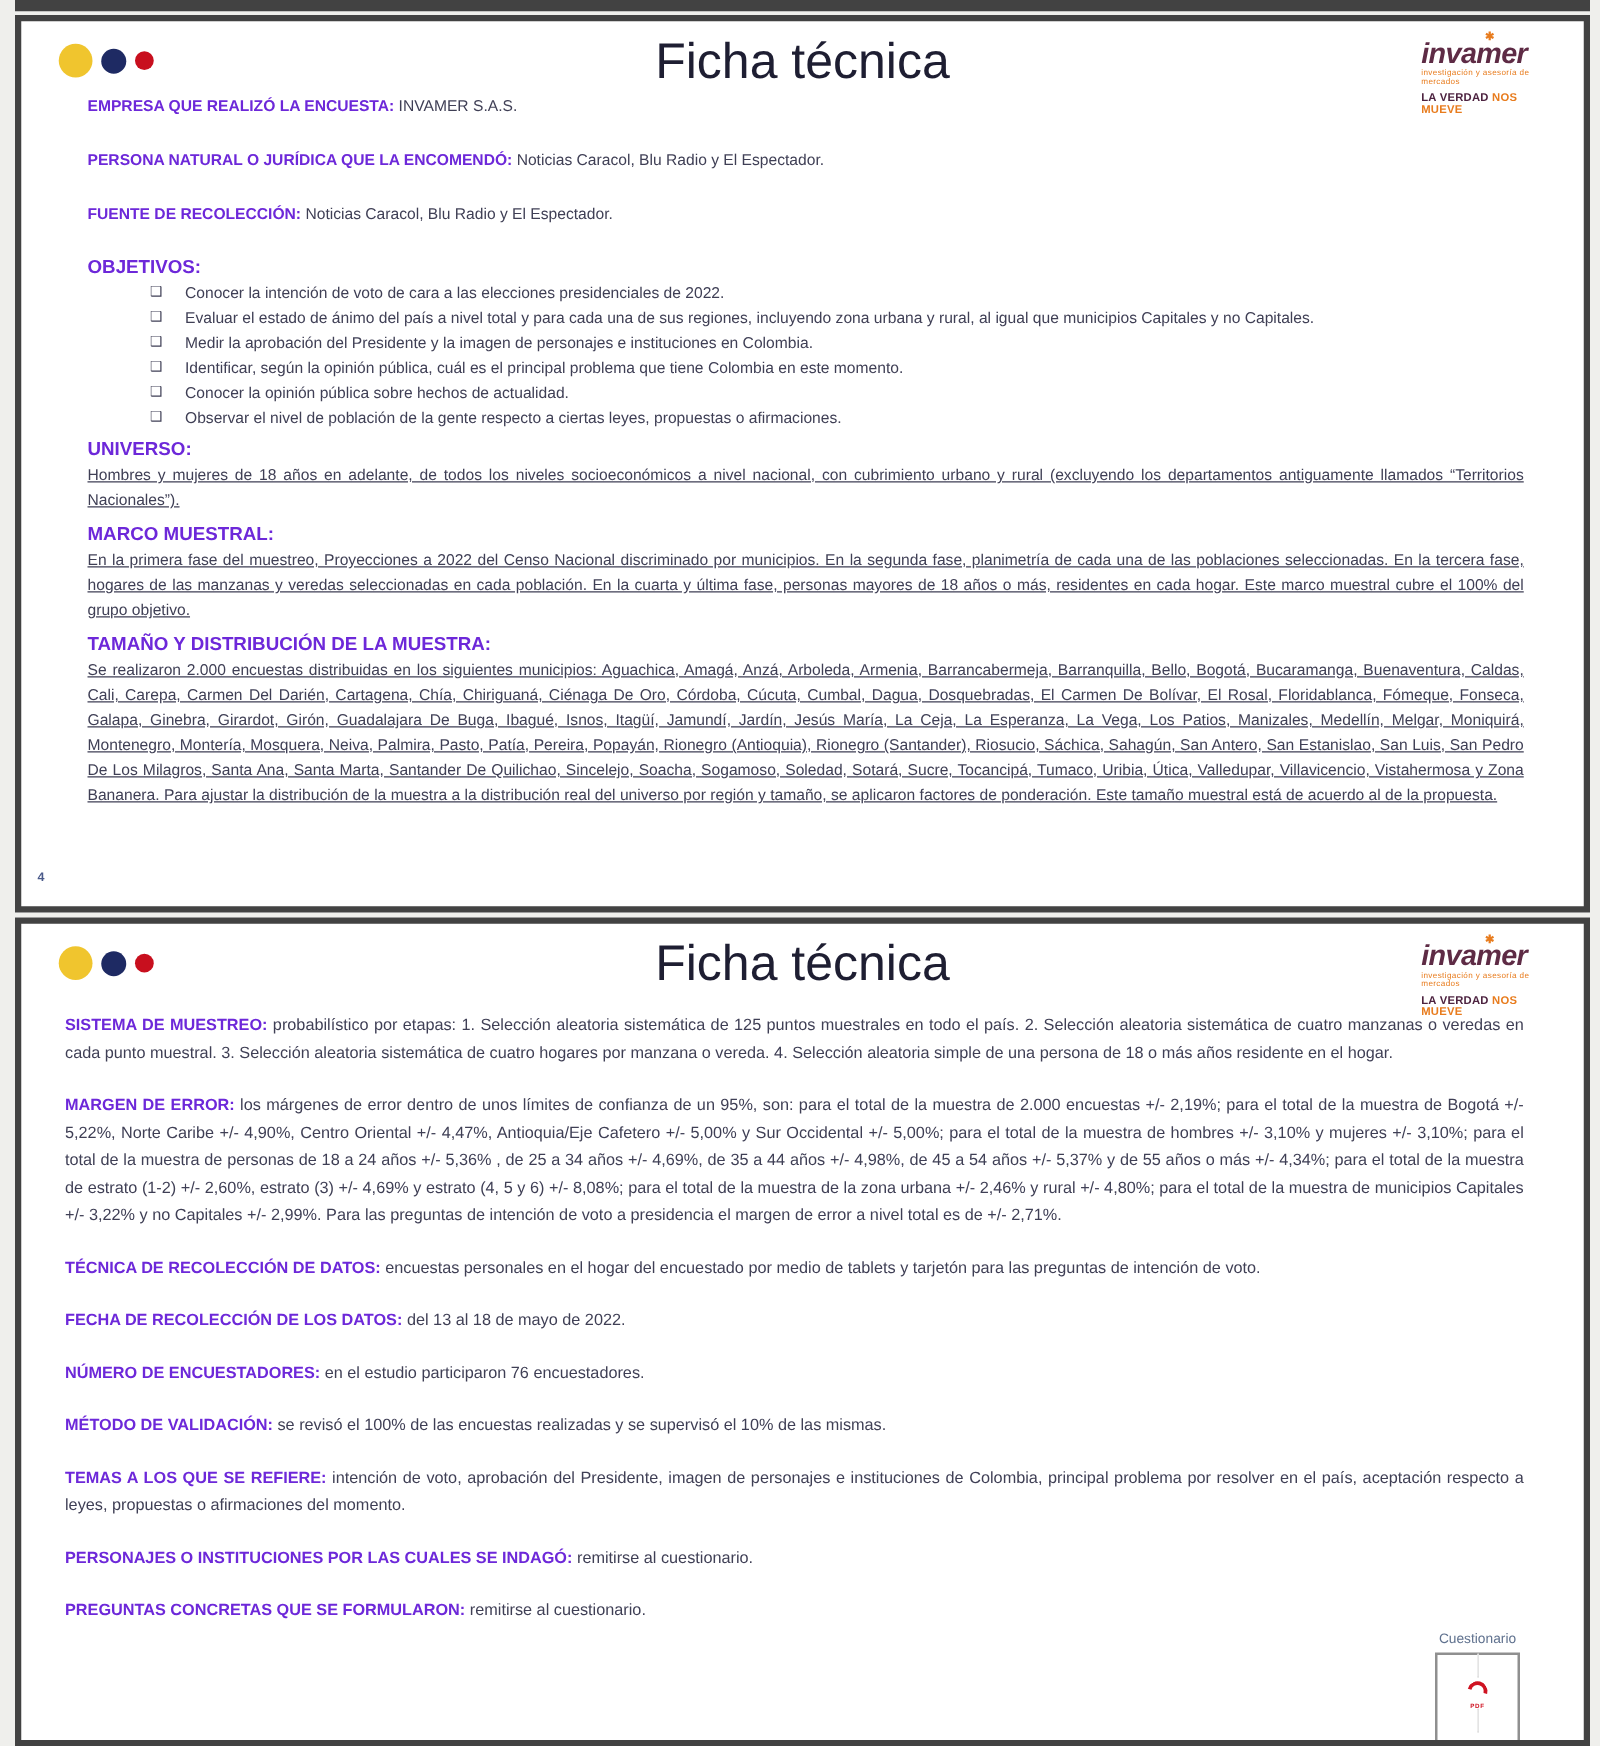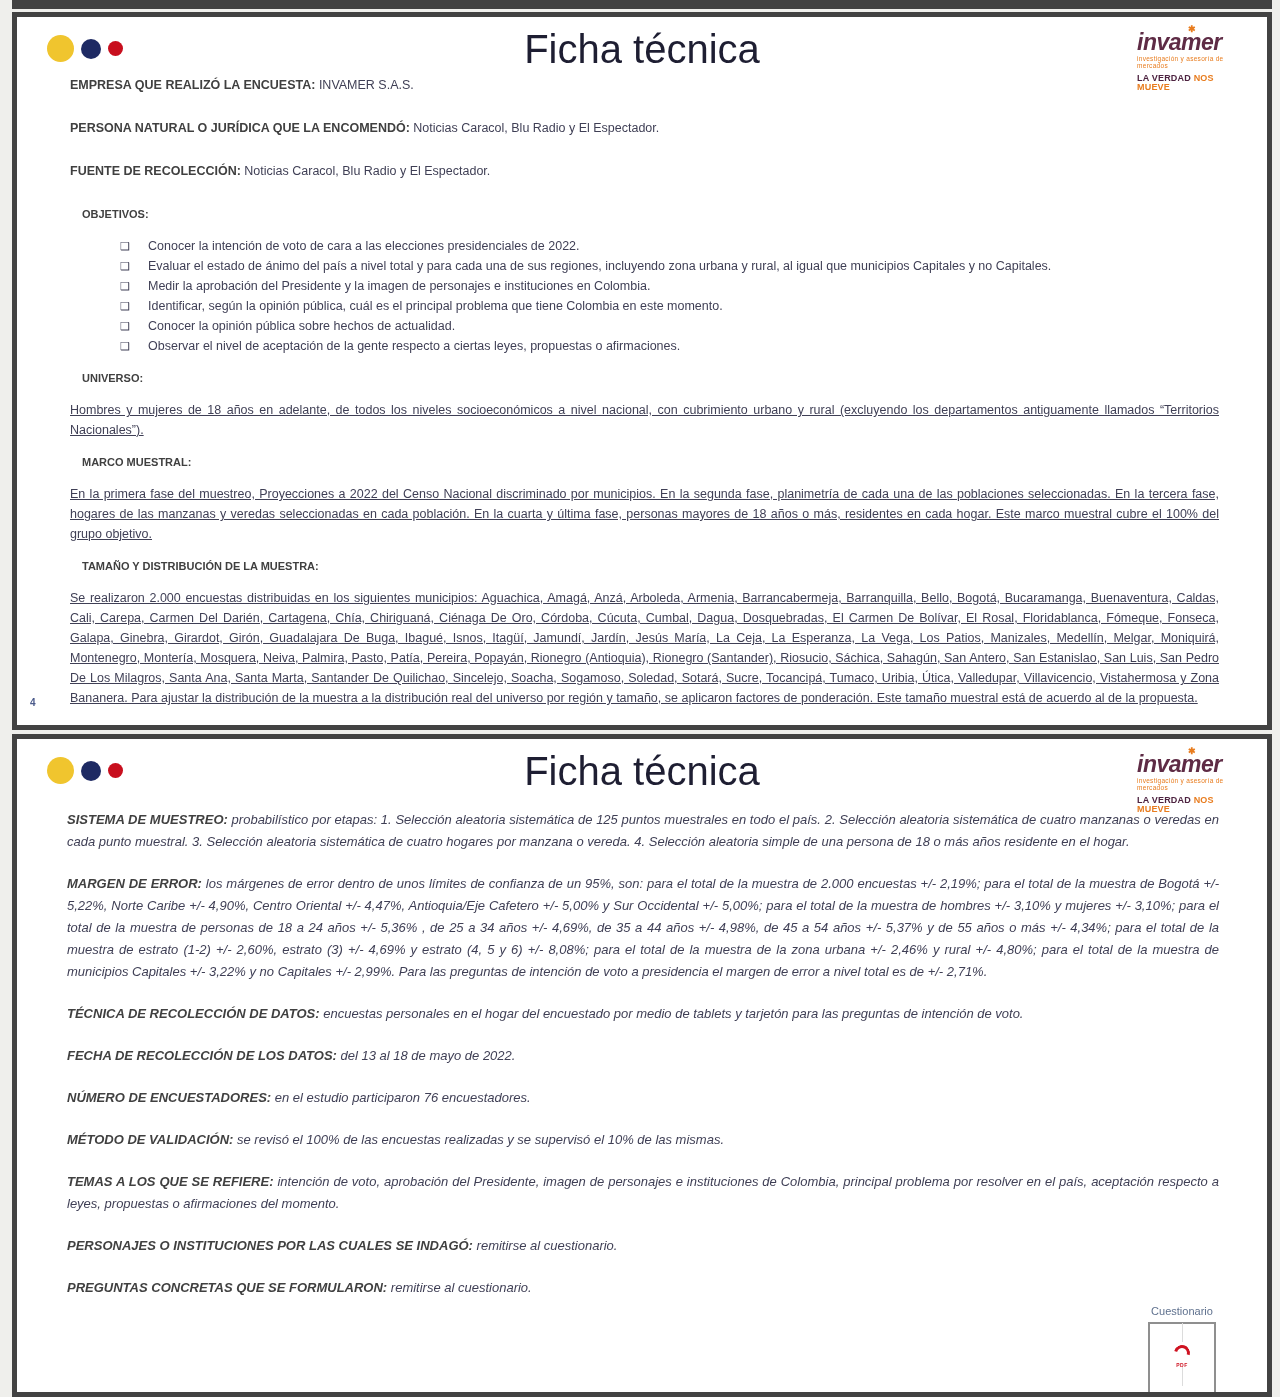--- a/index.html
+++ b/index.html
@@ -34,35 +34,35 @@
   .logo-star{
     position:absolute;left:51px;top:-6px;font-size:9px;color:#e87c1e;font-weight:700;
   }
   .logo-sub{font-size:6.5px;color:#e87c1e;margin-top:2px;letter-spacing:0.3px;}
   .logo-tag{font-size:9px;font-weight:700;margin-top:5px;letter-spacing:0.2px;}
   .tag-dark{color:#4d2340;}
   .tag-orange{color:#e87c1e;}
   
   .page1 .content{padding:58px 48px 0 53px;color:#3f3f55;}
   .page1 .field{font-size:12.5px;line-height:20px;margin:0 0 23px;text-align:justify;}
-  .field b, .heading{color:#404040;font-weight:700;}
-  .page1 .heading{font-size:11px;line-height:20px;margin:12px;}
+  .field b, .heading{color:#6d28d9;font-weight:700;}
+  .page1 .heading{font-size:15px;line-height:20px;margin:0;}
   .obj-list{list-style:none;margin:0 0 6px;padding:0;}
   .obj-list li{
     position:relative;font-size:12.5px;line-height:20px;
     padding-left:78px;text-align:justify;
   }
   .obj-list .bullet{position:absolute;left:50px;top:0;font-size:11px;color:#3f3f55;}
   .sect{margin:0 0 8px;}
   .page1 .para{font-size:12.5px;line-height:20px;margin:0;text-align:justify;text-decoration:underline;}
   .pageno{
     position:absolute;left:13px;top:680px;font-size:10px;font-weight:700;color:#4a5a8a;
   }
   
-  .page2 .content{padding:70px 48px 0 50px;color:#3f3f55;font-style:italic;}
+  .page2 .content{padding:70px 48px 0 35px;color:#3f3f55;}
   .page2 .field{font-size:13px;line-height:22px;margin:0 0 20px;text-align:justify;}
   
   .attach{position:absolute;right:40px;top:566px;width:90px;text-align:center;}
   .attach-label{font-size:11px;color:#5f718e;display:block;margin-bottom:5px;}
   .attach-box{
     width:68px;height:80px;margin:0 auto;background:#fff;
     border:2px solid #8f8f8f;cursor:pointer;box-sizing:border-box;
   }
   .pdf-badge{
     width:24px;height:26px;margin:22px auto 0;border:1px solid #dcdcdc;
@@ -106,21 +106,21 @@
       <p class="field"><b>PERSONA NATURAL O JURÍDICA QUE LA ENCOMENDÓ:</b> <span>Noticias Caracol, Blu Radio y El Espectador.</span></p>
       <p class="field"><b>FUENTE DE RECOLECCIÓN:</b> <span>Noticias Caracol, Blu Radio y El Espectador.</span></p>
 
       <p class="heading">OBJETIVOS:</p>
       <ul class="obj-list">
         <li><span class="bullet">❑</span><span>Conocer la intención de voto de cara a las elecciones presidenciales de 2022.</span></li>
         <li><span class="bullet">❑</span><span>Evaluar el estado de ánimo del país a nivel total y para cada una de sus regiones, incluyendo zona urbana y rural, al igual que municipios Capitales y no Capitales.</span></li>
         <li><span class="bullet">❑</span><span>Medir la aprobación del Presidente y la imagen de personajes e instituciones en Colombia.</span></li>
         <li><span class="bullet">❑</span><span>Identificar, según la opinión pública, cuál es el principal problema que tiene Colombia en este momento.</span></li>
         <li><span class="bullet">❑</span><span>Conocer la opinión pública sobre hechos de actualidad.</span></li>
-        <li><span class="bullet">❑</span><span>Observar el nivel de aceptación de la gente respecto a ciertas leyes, propuestas o afirmaciones.</span></li>
+        <li><span class="bullet">❑</span><span>Observar el nivel de población de la gente respecto a ciertas leyes, propuestas o afirmaciones.</span></li>
       </ul>
 
       <div class="sect">
         <p class="heading">UNIVERSO:</p>
         <p class="para">Hombres y mujeres de 18 años en adelante, de todos los niveles socioeconómicos a nivel nacional, con cubrimiento urbano y rural (excluyendo los departamentos antiguamente llamados “Territorios Nacionales”).</p>
       </div>
       <div class="sect">
         <p class="heading">MARCO MUESTRAL:</p>
         <p class="para">En la primera fase del muestreo, Proyecciones a 2022 del Censo Nacional discriminado por municipios. En la segunda fase, planimetría de cada una de las poblaciones seleccionadas. En la tercera fase, hogares de las manzanas y veredas seleccionadas en cada población. En la cuarta y última fase, personas mayores de 18 años o más, residentes en cada hogar. Este marco muestral cubre el 100% del grupo objetivo.</p>
       </div>

